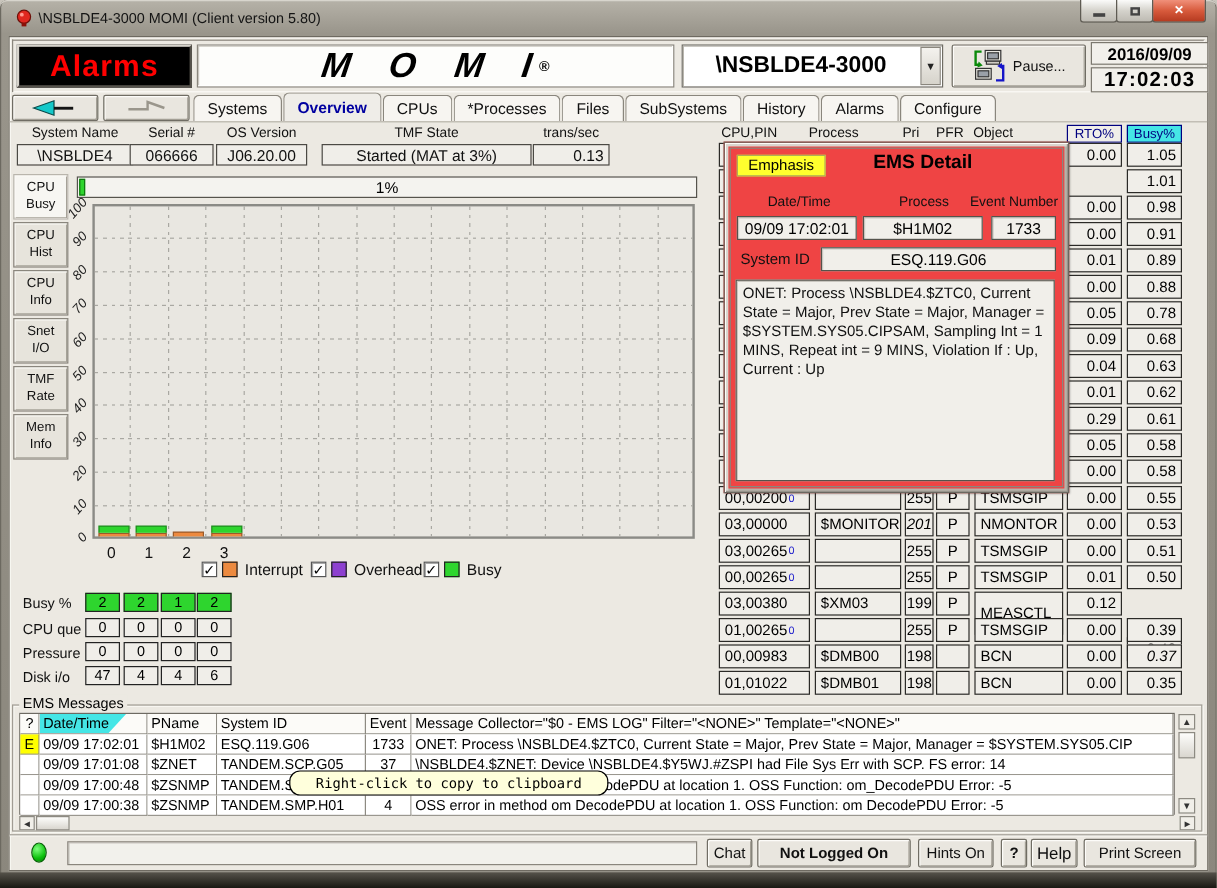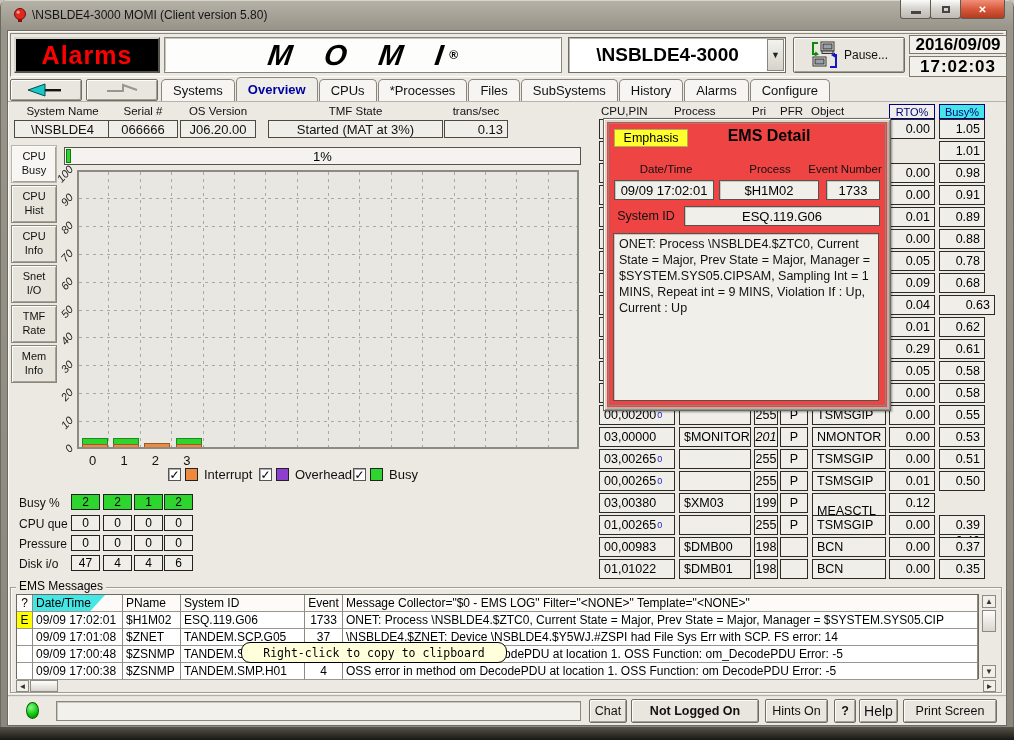--- a/index.html
+++ b/index.html
@@ -36,21 +36,21 @@
       display:flex;align-items:center;justify-content:center;}
   #momibox .logo{font-style:italic;font-weight:bold;font-size:29px;letter-spacing:12px;transform:skewX(-8deg);}
   #momibox .reg{font-size:12px;font-weight:bold;vertical-align:14px;margin-left:-6px;}
   #sysdrop{position:absolute;left:560px;top:6px;width:218px;height:36px;background:#fff;
       border:1px solid #6f6c63;box-shadow:inset 1px 1px 0 #b9b6ae;display:flex;align-items:center;}
   #sysdrop .val{flex:1;text-align:center;font-weight:bold;font-size:19px;}
   #sysdrop .drop{width:17px;height:32px;margin:1px;background:linear-gradient(180deg,#f4f2ee,#d6d3cb);
       border:1px solid #8a867d;display:flex;align-items:center;justify-content:center;font-size:9px;color:#222;}
   #pausebtn{left:785px;top:6px;width:112px;height:36px;gap:6px;}
   #datebox{position:absolute;left:901px;top:4px;width:98px;height:19px;border:1px solid #7c786f;
-      background:#f2f0eb;display:flex;align-items:center;justify-content:center;font-size:17px;font-weight:bold;}
+      background:#f2f0eb;display:flex;align-items:center;justify-content:center;font-size:14px;font-weight:bold;}
   #timebox{position:absolute;left:901px;top:25px;width:98px;height:21px;border:1px solid #7c786f;
       background:#f2f0eb;display:flex;align-items:center;justify-content:center;font-size:17px;font-weight:bold;letter-spacing:1px;}
   
   #navbtn-back{left:2px;top:48px;width:72px;height:22px;}
   #navbtn-fwd{left:78px;top:48px;width:72px;height:22px;}
   #tabs{position:absolute;left:153px;top:46px;height:24px;display:flex;align-items:flex-end;}
   .tab{border:1px solid #8a867d;border-bottom:none;border-radius:5px 5px 0 0;background:#f7f5f1;
        padding:0 11px;height:22px;line-height:21px;font-size:13px;margin-right:1px;color:#111;}
   .tab.active{height:24px;line-height:23px;font-weight:bold;color:#0000a0;background:#efede8;}
   .tabline{position:absolute;left:0;top:70px;width:998px;height:1px;background:#b7b3aa;}
@@ -283,21 +283,21 @@
         <div class="pcell" style="position: absolute; left: 772px; top: 242px; width: 28px; height: 20px; justify-content: center; padding: 0px 4px;"></div>
         <div class="pcell" style="position: absolute; left: 804px; top: 242px; width: 74px; height: 20px; justify-content: flex-start; padding: 0px 4px;"></div>
         <div class="pcell" style="position: absolute; left: 881px; top: 242px; width: 46px; height: 20px; justify-content: flex-end; padding: 0px 4px;">0.09</div>
         <div class="pcell" style="position: absolute; left: 931px; top: 242px; width: 46px; height: 20px; justify-content: flex-end; padding: 0px 4px;">0.68</div>
         <div class="pcell" style="position: absolute; left: 591px; top: 264px; width: 76px; height: 20px; justify-content: flex-start; padding: 0px 4px;"></div>
         <div class="pcell" style="position: absolute; left: 671px; top: 264px; width: 72px; height: 20px; justify-content: flex-start; padding: 0px 4px;"></div>
         <div class="pcell" style="position: absolute; left: 746px; top: 264px; width: 24px; height: 20px; justify-content: center; padding: 0px 4px;"></div>
         <div class="pcell" style="position: absolute; left: 772px; top: 264px; width: 28px; height: 20px; justify-content: center; padding: 0px 4px;"></div>
         <div class="pcell" style="position: absolute; left: 804px; top: 264px; width: 74px; height: 20px; justify-content: flex-start; padding: 0px 4px;"></div>
         <div class="pcell" style="position: absolute; left: 881px; top: 264px; width: 46px; height: 20px; justify-content: flex-end; padding: 0px 4px;">0.04</div>
-        <div class="pcell" style="position: absolute; left: 931px; top: 264px; width: 56px; height: 20px; justify-content: flex-end; padding: 0px 4px;">0.63</div>
+        <div class="pcell" style="position: absolute; left: 931px; top: 264px; width: 46px; height: 20px; justify-content: flex-end; padding: 0px 4px;">0.63</div>
         <div class="pcell" style="position: absolute; left: 591px; top: 286px; width: 76px; height: 20px; justify-content: flex-start; padding: 0px 4px;"></div>
         <div class="pcell" style="position: absolute; left: 671px; top: 286px; width: 72px; height: 20px; justify-content: flex-start; padding: 0px 4px;"></div>
         <div class="pcell" style="position: absolute; left: 746px; top: 286px; width: 24px; height: 20px; justify-content: center; padding: 0px 4px;"></div>
         <div class="pcell" style="position: absolute; left: 772px; top: 286px; width: 28px; height: 20px; justify-content: center; padding: 0px 4px;"></div>
         <div class="pcell" style="position: absolute; left: 804px; top: 286px; width: 74px; height: 20px; justify-content: flex-start; padding: 0px 4px;"></div>
         <div class="pcell" style="position: absolute; left: 881px; top: 286px; width: 46px; height: 20px; justify-content: flex-end; padding: 0px 4px;">0.01</div>
         <div class="pcell" style="position: absolute; left: 931px; top: 286px; width: 46px; height: 20px; justify-content: flex-end; padding: 0px 4px;">0.62</div>
         <div class="pcell" style="position: absolute; left: 591px; top: 308px; width: 76px; height: 20px; justify-content: flex-start; padding: 0px 4px;"></div>
         <div class="pcell" style="position: absolute; left: 671px; top: 308px; width: 72px; height: 20px; justify-content: flex-start; padding: 0px 4px;"></div>
         <div class="pcell" style="position: absolute; left: 746px; top: 308px; width: 24px; height: 20px; justify-content: center; padding: 0px 4px;"></div>
@@ -360,21 +360,21 @@
         <div class="pcell" style="position: absolute; left: 772px; top: 484px; width: 28px; height: 20px; justify-content: center; padding: 0px 4px;">P</div>
         <div class="pcell" style="position: absolute; left: 804px; top: 484px; width: 74px; height: 20px; justify-content: flex-start; padding: 0px 4px;">TSMSGIP</div>
         <div class="pcell" style="position: absolute; left: 881px; top: 484px; width: 46px; height: 20px; justify-content: flex-end; padding: 0px 4px;">0.00</div>
         <div class="pcell" style="position: absolute; left: 931px; top: 484px; width: 46px; height: 20px; justify-content: flex-end; padding: 0px 4px;">0.39</div>
         <div class="pcell" style="position: absolute; left: 591px; top: 506px; width: 76px; height: 20px; justify-content: flex-start; padding: 0px 4px;">00,00983</div>
         <div class="pcell" style="position: absolute; left: 671px; top: 506px; width: 72px; height: 20px; justify-content: flex-start; padding: 0px 4px;">$DMB00</div>
         <div class="pcell" style="position: absolute; left: 746px; top: 506px; width: 24px; height: 20px; justify-content: center; padding: 0px 4px;">198</div>
         <div class="pcell" style="position: absolute; left: 772px; top: 506px; width: 28px; height: 20px; justify-content: center; padding: 0px 4px;"></div>
         <div class="pcell" style="position: absolute; left: 804px; top: 506px; width: 74px; height: 20px; justify-content: flex-start; padding: 0px 4px;">BCN</div>
         <div class="pcell" style="position: absolute; left: 881px; top: 506px; width: 46px; height: 20px; justify-content: flex-end; padding: 0px 4px;">0.00</div>
-        <div class="pcell" style="position: absolute; left: 931px; top: 506px; width: 46px; height: 20px; justify-content: flex-end; padding: 0px 4px;">0.37</div>
+        <div class="pcell" style="position: absolute; left: 931px; top: 506px; width: 46px; height: 20px; justify-content: flex-end; padding: 0px 4px; font-style: italic;">0.37</div>
         <div class="pcell" style="position: absolute; left: 591px; top: 528px; width: 76px; height: 20px; justify-content: flex-start; padding: 0px 4px;">01,01022</div>
         <div class="pcell" style="position: absolute; left: 671px; top: 528px; width: 72px; height: 20px; justify-content: flex-start; padding: 0px 4px;">$DMB01</div>
         <div class="pcell" style="position: absolute; left: 746px; top: 528px; width: 24px; height: 20px; justify-content: center; padding: 0px 4px;">198</div>
         <div class="pcell" style="position: absolute; left: 772px; top: 528px; width: 28px; height: 20px; justify-content: center; padding: 0px 4px;"></div>
         <div class="pcell" style="position: absolute; left: 804px; top: 528px; width: 74px; height: 20px; justify-content: flex-start; padding: 0px 4px;">BCN</div>
         <div class="pcell" style="position: absolute; left: 881px; top: 528px; width: 46px; height: 20px; justify-content: flex-end; padding: 0px 4px;">0.00</div>
         <div class="pcell" style="position: absolute; left: 931px; top: 528px; width: 46px; height: 20px; justify-content: flex-end; padding: 0px 4px;">0.35</div>
       </div>
 
     <div id="sidebar">

